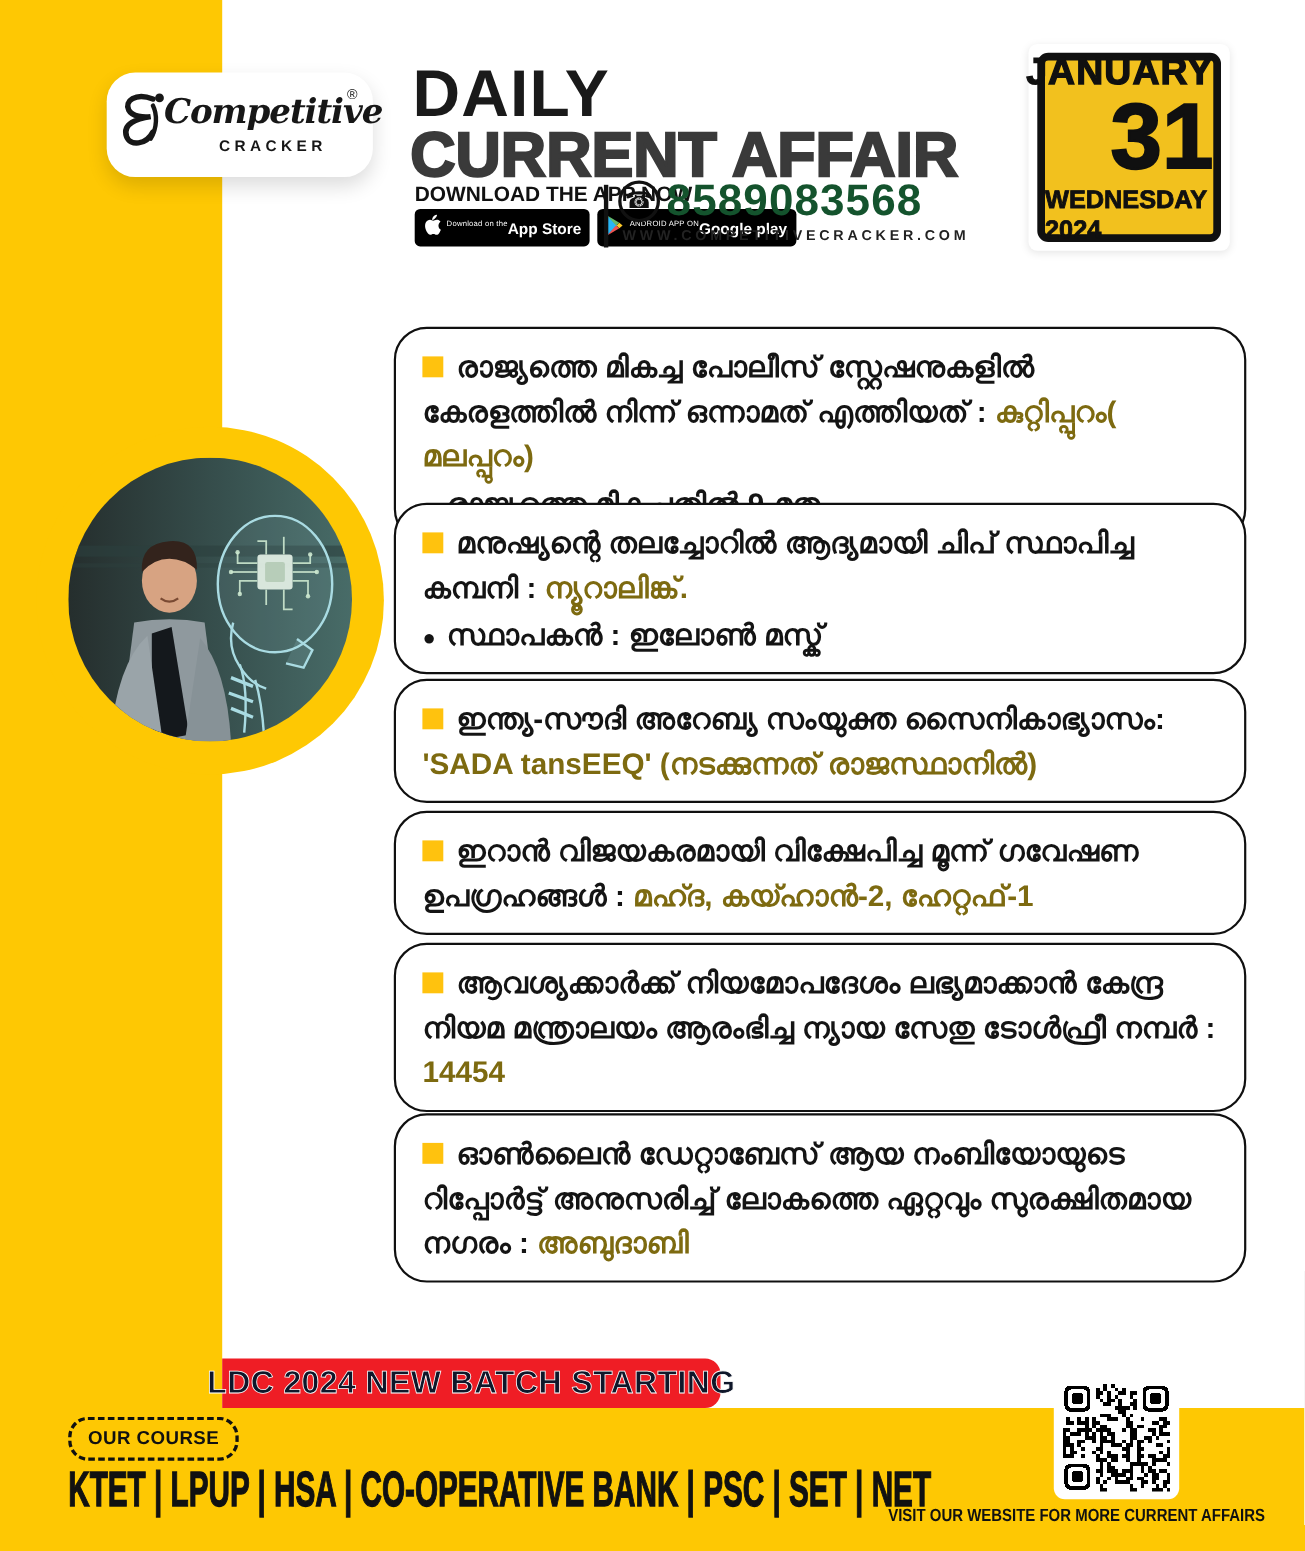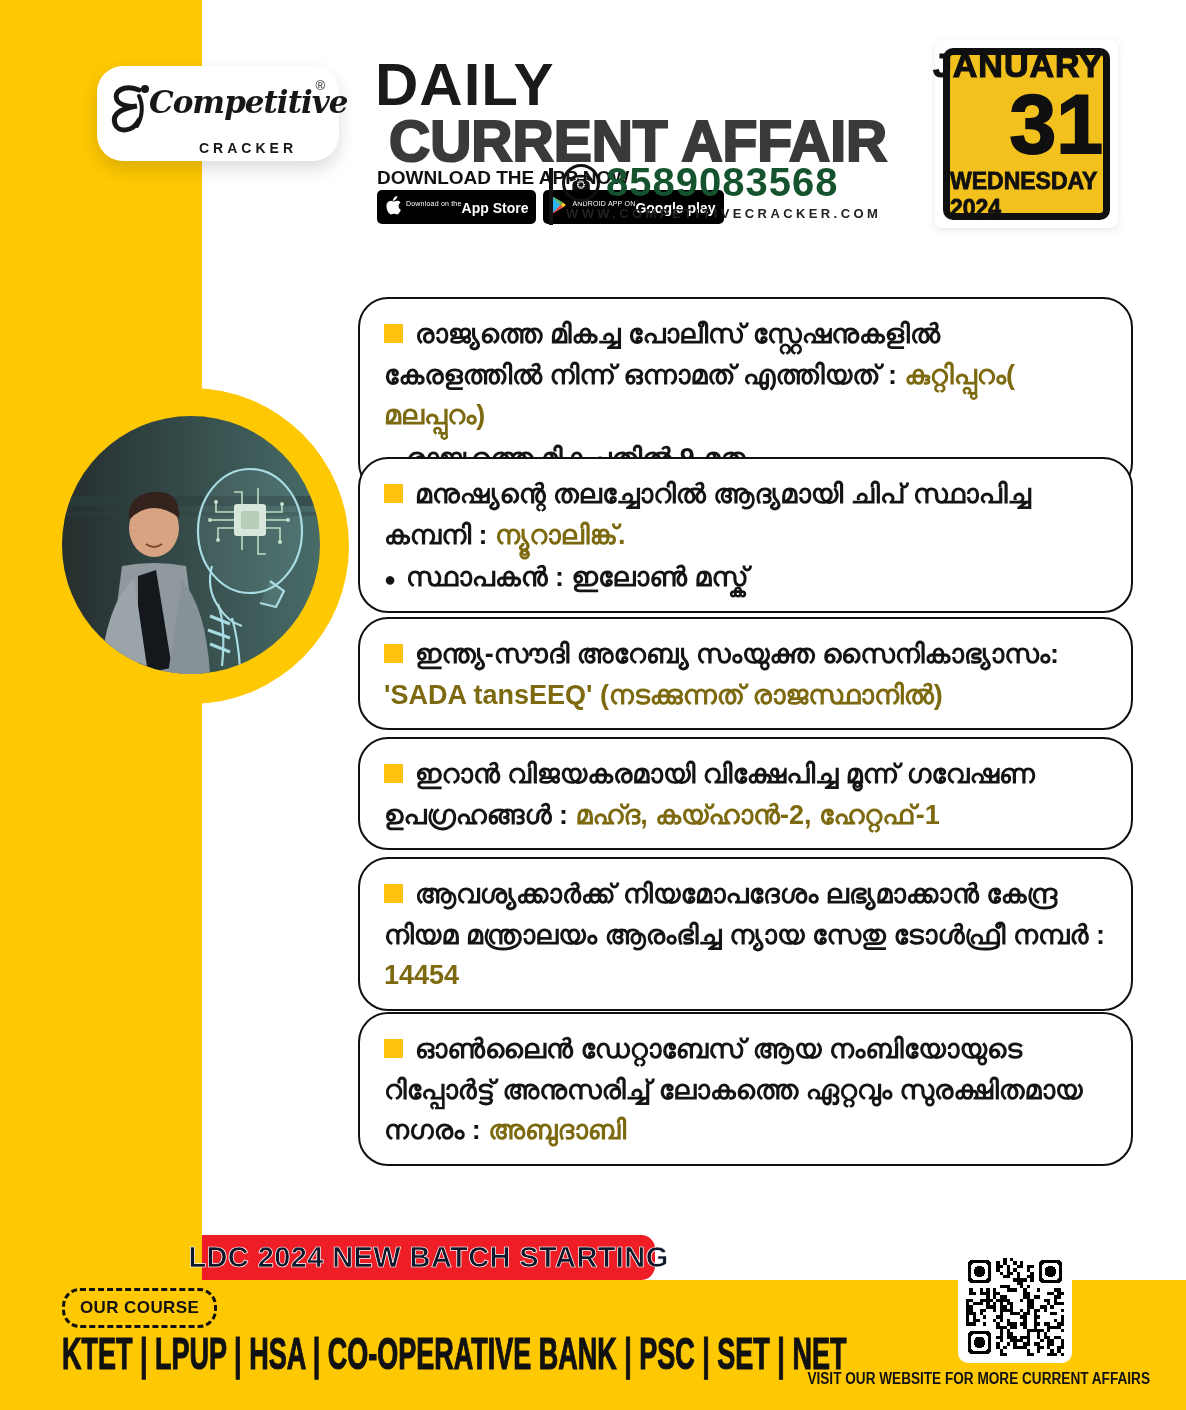--- a/index.html
+++ b/index.html
@@ -15,28 +15,28 @@
   .canvas{position:relative;width:1186px;height:1410px;background:#ffffff;overflow:hidden;margin:0 auto;}
 
   .sidebar{position:absolute;left:0;top:0;width:202px;height:1410px;background:var(--yellow);}
   .bottom-band{position:absolute;left:0;top:1280px;width:1186px;height:130px;background:var(--yellow);}
 
   
   .logo-card{position:absolute;left:97px;top:66px;width:242px;height:95px;background:#fff;border-radius:26px;
     box-shadow:0 8px 18px rgba(0,0,0,.14);}
   .logo-script{position:absolute;left:52px;top:18px;font-family:"DejaVu Serif",serif;font-style:italic;
     font-weight:bold;font-size:31px;color:#171717;letter-spacing:-1px;}
-  .logo-sub{position:absolute;left:102px;top:58px;font-size:14px;font-weight:bold;letter-spacing:4px;color:#171717;margin-top:16px;}
+  .logo-sub{position:absolute;left:102px;top:58px;font-size:14px;font-weight:bold;letter-spacing:4px;color:#171717;}
   .logo-reg{position:absolute;right:14px;top:12px;font-size:13px;color:#171717;}
   .butterfly{position:absolute;left:12px;top:16px;}
 
   
   .title1{position:absolute;left:375px;top:50px;font-size:60px;font-weight:bold;color:#1a1a1a;letter-spacing:1px;}
   .title2{position:absolute;left:373px;top:108px;font-size:57px;font-weight:bold;color:#3a3a3a;
-    -webkit-text-stroke:2.2px #3a3a3a;letter-spacing:0;margin-left:16px;}
+    -webkit-text-stroke:2.2px #3a3a3a;letter-spacing:0;}
   .dl-label{position:absolute;left:377px;top:167px;font-size:19px;font-weight:bold;color:#111;}
   .badges{position:absolute;left:377px;top:190px;display:flex;gap:7px;}
   .badge{height:34px;background:#000;border-radius:5px;color:#fff;display:flex;align-items:center;padding:3px 8px;gap:5px;}
   .badge .lines{display:flex;flex-direction:row;line-height:1;}
   .badge .t{font-size:7px;letter-spacing:.2px;}
   .badge .b{font-size:14px;font-weight:bold;margin-top:1px;}
   .sep{position:absolute;left:549px;top:168px;width:4px;height:57px;background:#111;}
   .phone-row{position:absolute;left:562px;top:160px;display:flex;align-items:center;gap:6px;}
   .phone-ic{width:38px;height:38px;border:3px solid #111;border-radius:50%;display:flex;align-items:center;justify-content:center;font-size:21px;color:#111;}
   .phone-num{font-size:40px;font-weight:bold;color:#14532d;letter-spacing:1px;}

